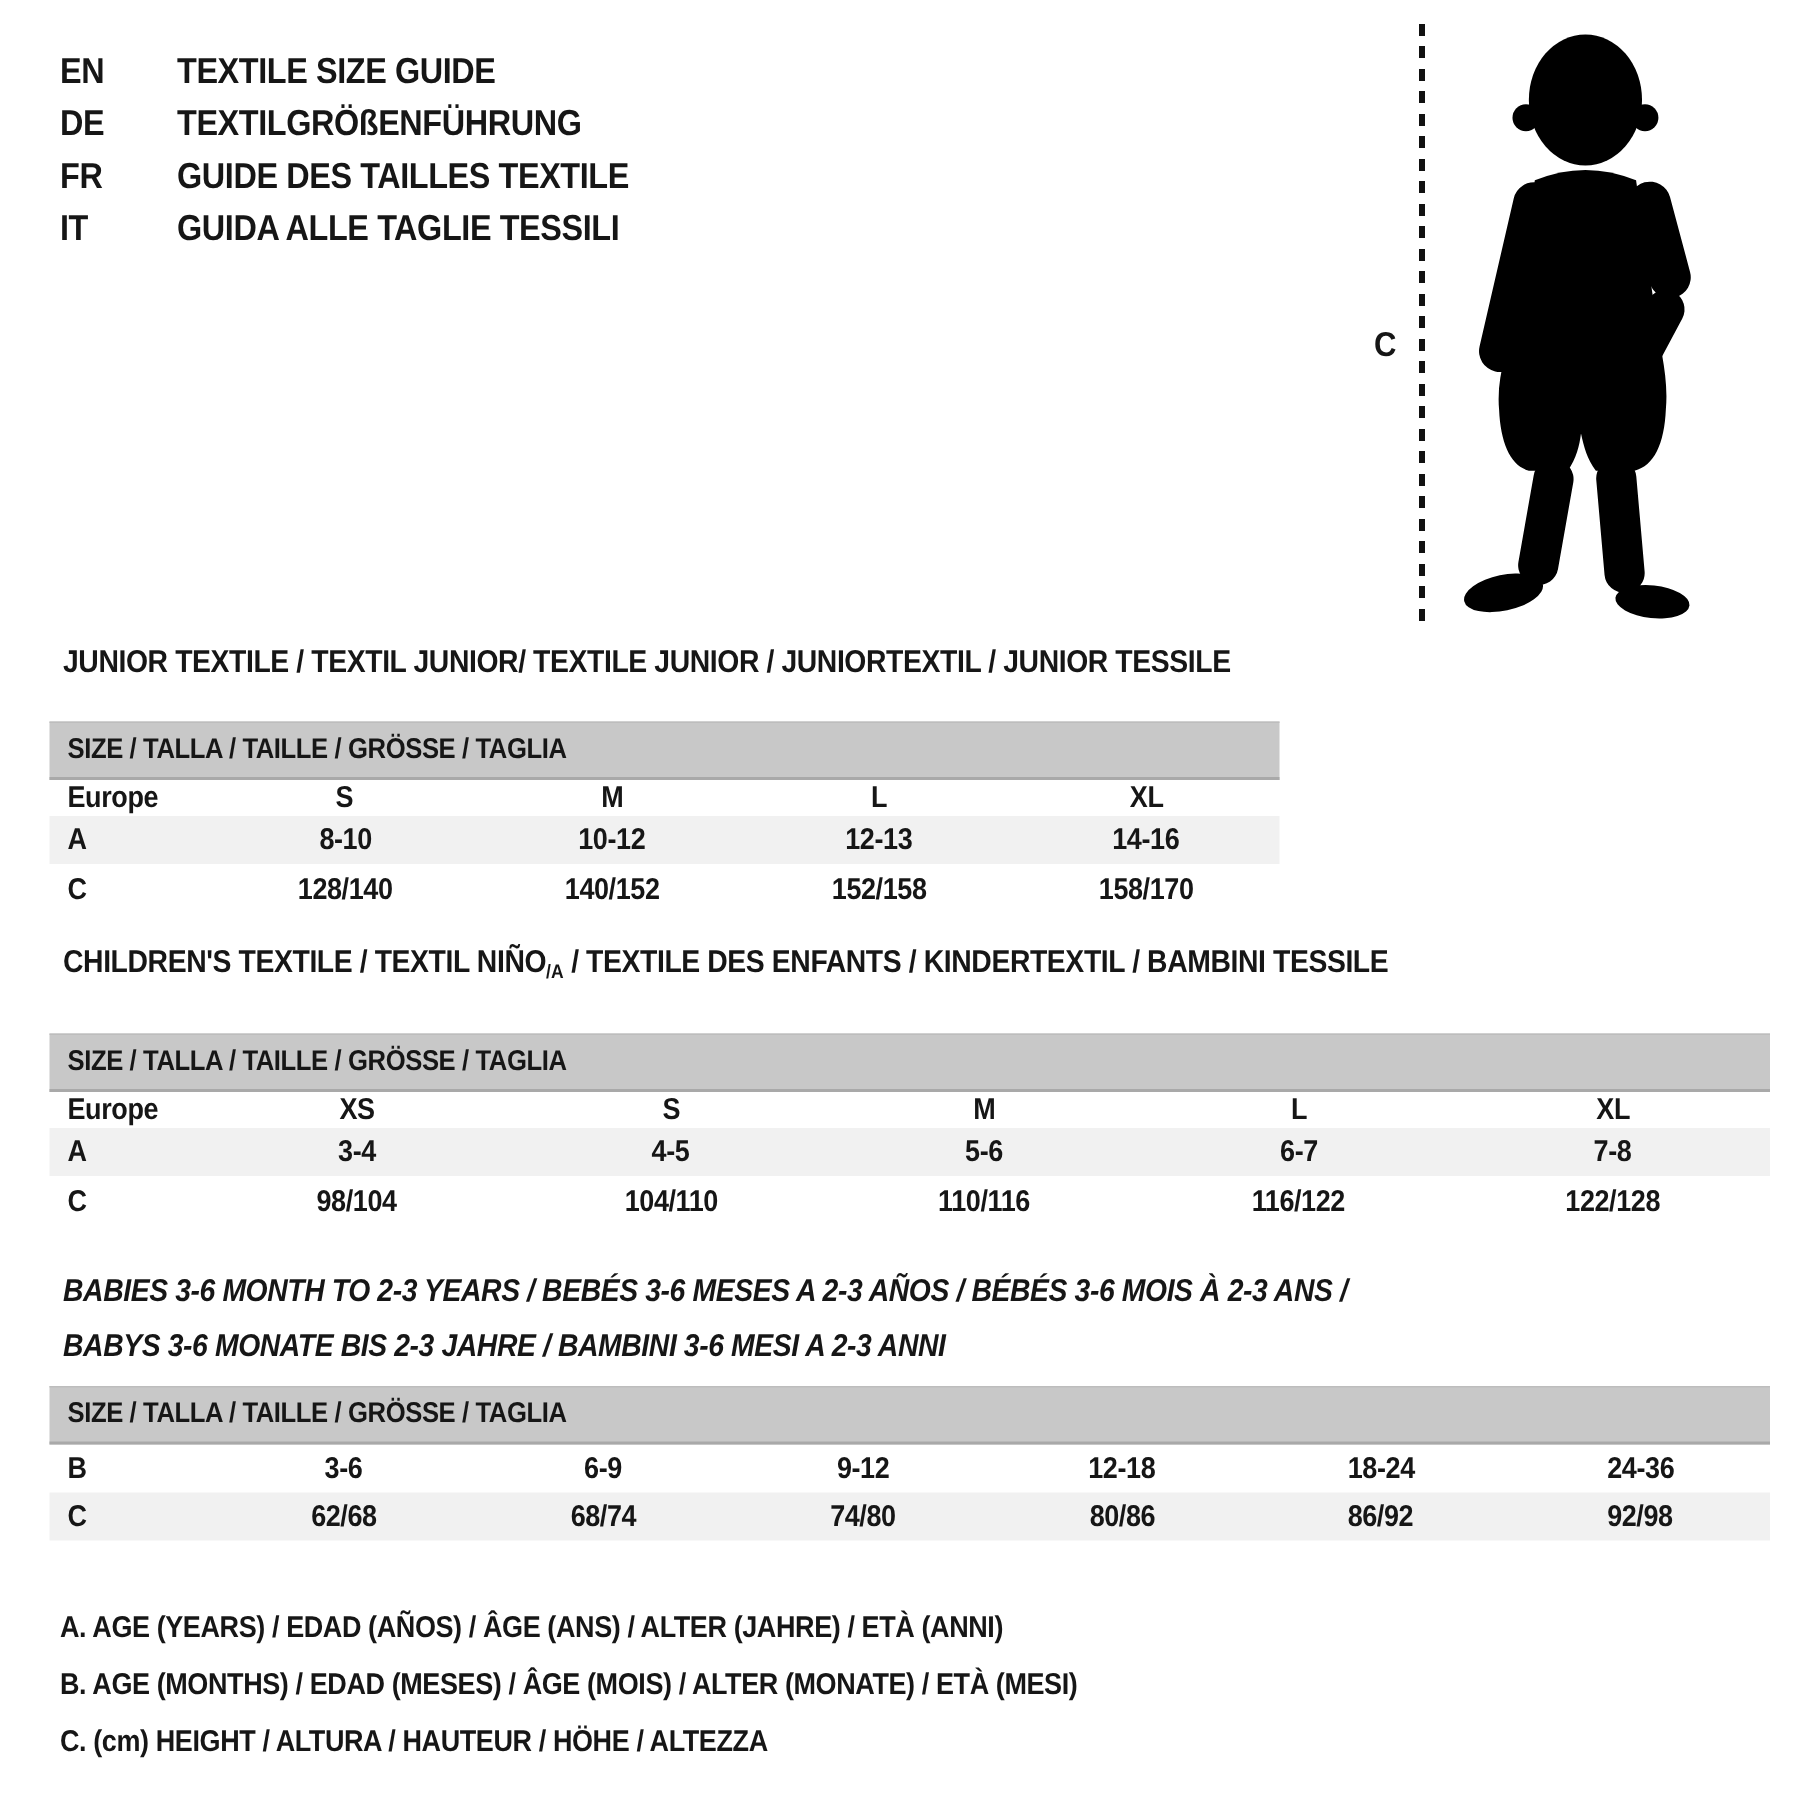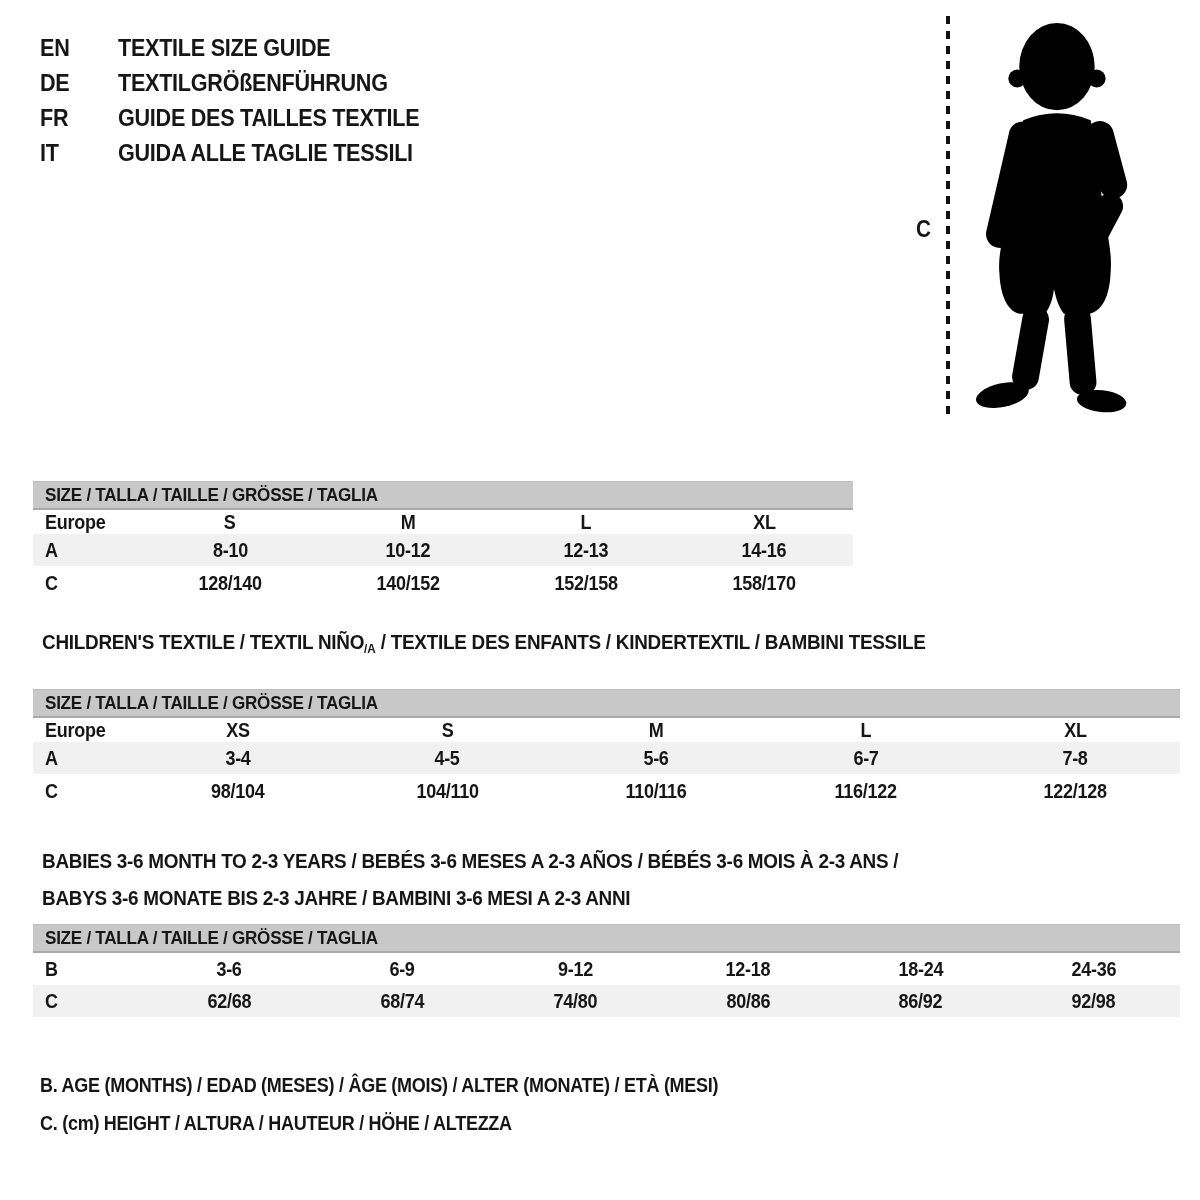--- a/index.html
+++ b/index.html
@@ -22,25 +22,25 @@
   .height-line{
     position:absolute;left:946px;top:16px;width:4px;height:398px;
     background:repeating-linear-gradient(to bottom,#111 0 8px,transparent 8px 15px);
   }
   .height-label{position:absolute;left:916px;top:216px;font-size:23px;}
   .figure-svg{position:absolute;left:957px;top:13px;}
 
   
   .section-title{position:absolute;left:42px;font-size:21px;line-height:24px;}
   .title-sub{font-size:13px;position:relative;top:4px;letter-spacing:0;}
-  .two-line{line-height:37px;}
+  .two-line{line-height:37px;font-style:italic;}
 
   .size-table{position:absolute;left:33px;}
   .band{
-    height:29px;background:#c8c8c8;border-top:1px solid #bdbdbd;border-bottom:2px solid #a9a9a9;
+    height:39px;background:#c8c8c8;border-top:1px solid #bdbdbd;border-bottom:2px solid #a9a9a9;
     box-sizing:border-box;display:flex;align-items:center;padding-left:12px;font-size:19px;
   }
   .row{display:grid;align-items:center;font-size:20px;height:32px;}
   .row.tall{height:24px;}
   .row.alt{background:#f1f1f1;}
   .jgrid{grid-template-columns:108px repeat(4,1fr);}
   .cgrid{grid-template-columns:100px repeat(5,1fr);}
   .bgrid{grid-template-columns:110px repeat(6,1fr);}
   .cell{text-align:center;}
   .cell.lbl{text-align:left;padding-left:12px;}
@@ -85,20 +85,23 @@
       <rect x="136" y="108" width="28" height="80" rx="14" transform="rotate(-15 150 148)"></rect>
       <rect x="134" y="180" width="26" height="55" rx="13" transform="rotate(28 147 207)"></rect>
       <path d="M54 195 C48 220 40 240 42 262 C43 285 50 300 62 303 L88 303 C94 295 96 286 97 278 C99 287 101 295 107 303 L133 303 C146 300 153 285 154 262 C156 240 150 220 146 195 Z"></path>
       <rect x="60" y="295" width="27" height="85" rx="13" transform="rotate(10 73 337)"></rect>
       <rect x="110" y="295" width="27" height="90" rx="13" transform="rotate(-5 123 340)"></rect>
       <ellipse cx="45" cy="385" rx="27" ry="12" transform="rotate(-12 45 385)"></ellipse>
       <ellipse cx="145" cy="391" rx="25" ry="11" transform="rotate(6 145 391)"></ellipse>
     </g>
   </svg>
 
+  <div class="section-title" style="top:430px;">
+    <span class="cx">JUNIOR TEXTILE / TEXTIL JUNIOR/ TEXTILE JUNIOR / JUNIORTEXTIL / JUNIOR TESSILE</span>
+  </div>
   <div class="size-table" style="top:481px;width:820px;">
     <div class="band">
       <span class="cx">SIZE / TALLA / TAILLE / GRÖSSE / TAGLIA</span>
     </div>
     <div class="row tall jgrid">
       <span class="cell lbl"><span class="cx">Europe</span></span>
       <span class="cell"><span class="cc">S</span></span>
       <span class="cell"><span class="cc">M</span></span>
       <span class="cell"><span class="cc">L</span></span>
       <span class="cell"><span class="cc">XL</span></span>
@@ -175,20 +178,23 @@
       <span class="cell"><span class="cc">68/74</span></span>
       <span class="cell"><span class="cc">74/80</span></span>
       <span class="cell"><span class="cc">80/86</span></span>
       <span class="cell"><span class="cc">86/92</span></span>
       <span class="cell"><span class="cc">92/98</span></span>
     </div>
   </div>
 
   <div class="legend">
     <div class="legend-line">
+        <span class="cx">A. AGE (YEARS) / EDAD (AÑOS) / ÂGE (ANS) / ALTER (JAHRE) / ETÀ (ANNI)</span>
+      </div>
+    <div class="legend-line">
         <span class="cx">B. AGE (MONTHS) / EDAD (MESES) / ÂGE (MOIS) / ALTER (MONATE) / ETÀ (MESI)</span>
       </div>
     <div class="legend-line">
         <span class="cx">C. (cm) HEIGHT / ALTURA / HAUTEUR / HÖHE / ALTEZZA</span>
       </div>
   </div>
 
 </div>
 
 </body></html>

